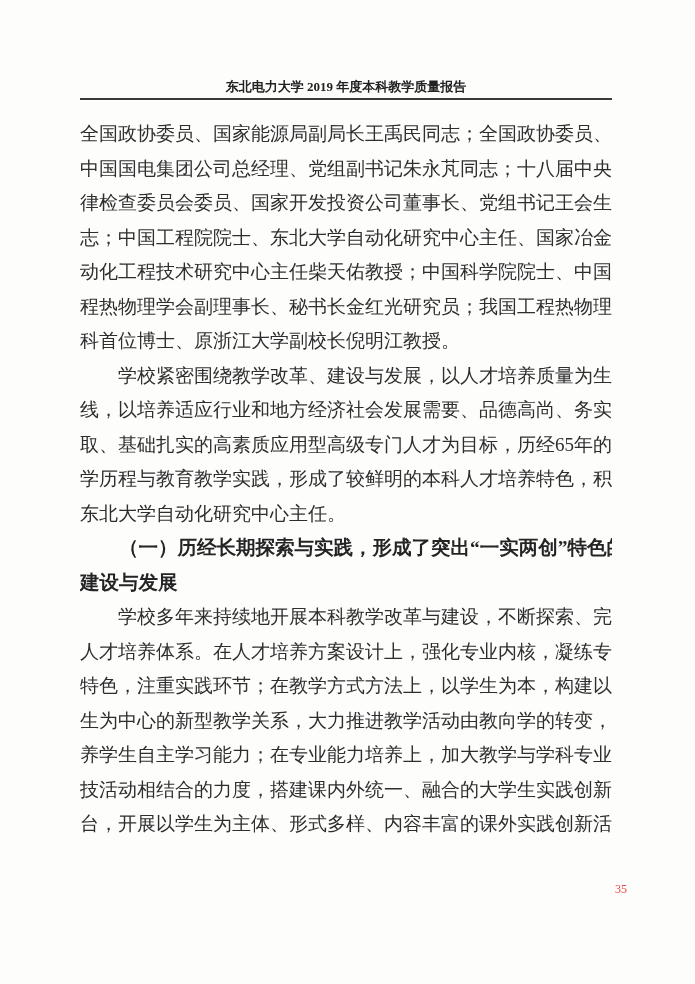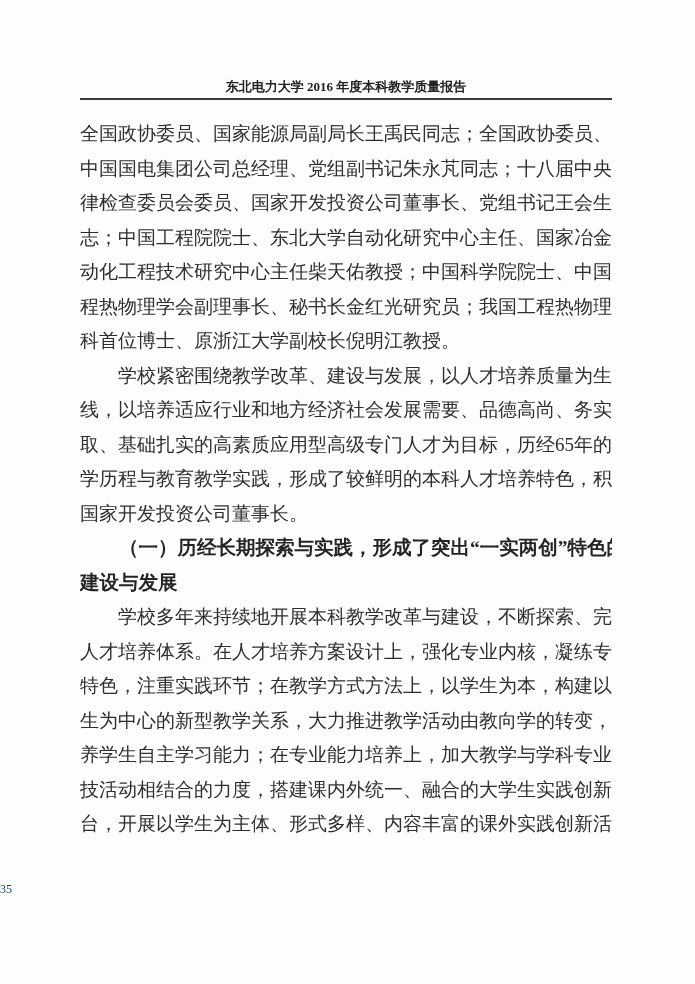--- a/index.html
+++ b/index.html
@@ -71,51 +71,51 @@
     font-size: 19.5px;
     color: #242424;
   }
   .paragraph .line { color: #2e2e2e; }
   
   .doc-footer {
     position: absolute;
     left: 0;
     top: 882px;
     width: 627px;
-    text-align: left;
+    text-align: right;
     font-size: 12px;
-    color: #0c4a6e;
+    color: #ef4444;
   }
 </style>
 </head>
 <body>
 
 <div class="page">
 
   <div class="doc-header">
-    <div class="header-title">东北电力大学 2016 年度本科教学质量报告</div>
+    <div class="header-title">东北电力大学 2019 年度本科教学质量报告</div>
     <div class="header-rule"></div>
   </div>
 
   <div class="content" id="content">
       <div class="block paragraph">
         <div class="line just">全国政协委员、国家能源局副局长王禹民同志；全国政协委员、原</div>
         <div class="line just">中国国电集团公司总经理、党组副书记朱永芃同志；十八届中央纪</div>
         <div class="line just">律检查委员会委员、国家开发投资公司董事长、党组书记王会生同</div>
         <div class="line just">志；中国工程院院士、东北大学自动化研究中心主任、国家冶金自</div>
         <div class="line just">动化工程技术研究中心主任柴天佑教授；中国科学院院士、中国工</div>
         <div class="line just">程热物理学会副理事长、秘书长金红光研究员；我国工程热物理学</div>
         <div class="line natural">科首位博士、原浙江大学副校长倪明江教授。</div>
       </div>
       <div class="block paragraph">
         <div class="line just indent">学校紧密围绕教学改革、建设与发展，以人才培养质量为生命</div>
         <div class="line just">线，以培养适应行业和地方经济社会发展需要、品德高尚、务实进</div>
         <div class="line just">取、基础扎实的高素质应用型高级专门人才为目标，历经65年的办</div>
         <div class="line just">学历程与教育教学实践，形成了较鲜明的本科人才培养特色，积累</div>
-        <div class="line natural">国家开发投资公司董事长。</div>
+        <div class="line natural">东北大学自动化研究中心主任。</div>
       </div>
       <div class="block heading2">
         <div class="line just indent">（一）历经长期探索与实践，形成了突出“一实两创”特色的</div>
         <div class="line natural">建设与发展</div>
       </div>
       <div class="block paragraph">
         <div class="line just indent">学校多年来持续地开展本科教学改革与建设，不断探索、完善</div>
         <div class="line just">人才培养体系。在人才培养方案设计上，强化专业内核，凝练专业</div>
         <div class="line just">特色，注重实践环节；在教学方式方法上，以学生为本，构建以学</div>
         <div class="line just">生为中心的新型教学关系，大力推进教学活动由教向学的转变，培</div>

